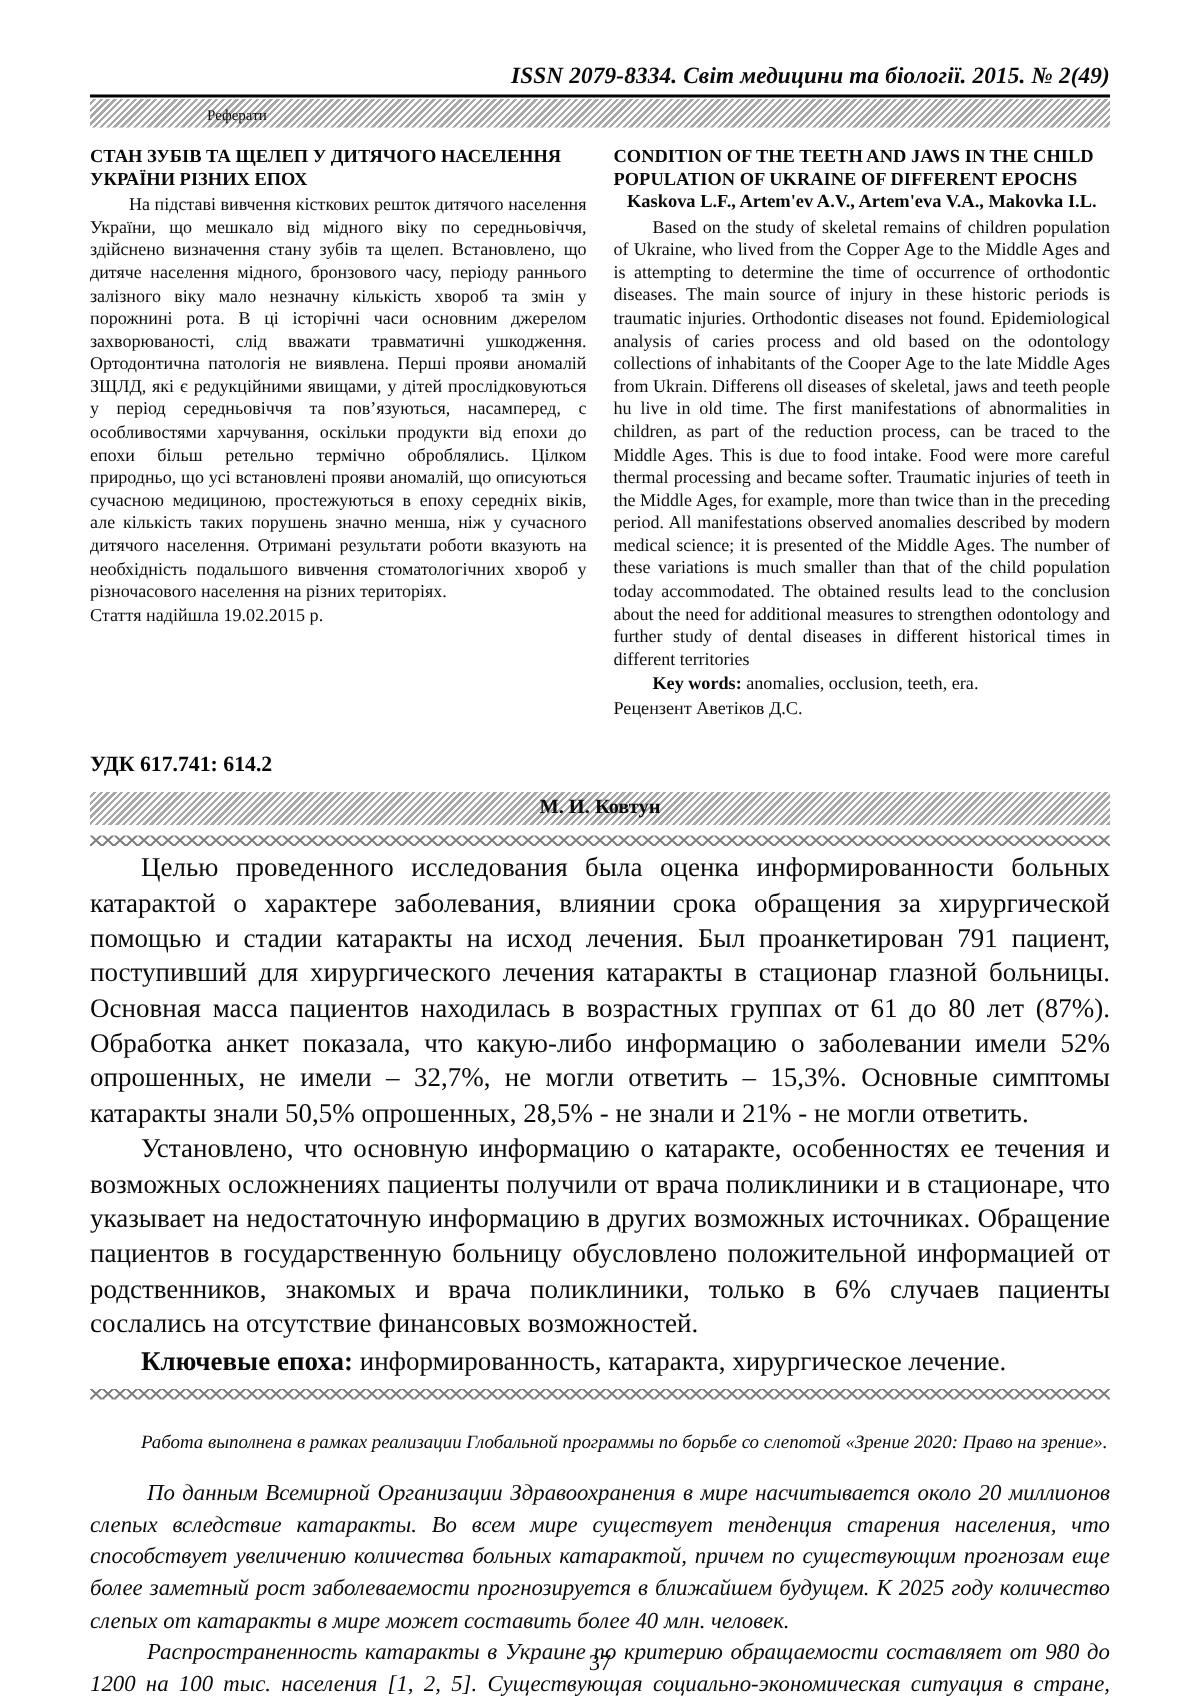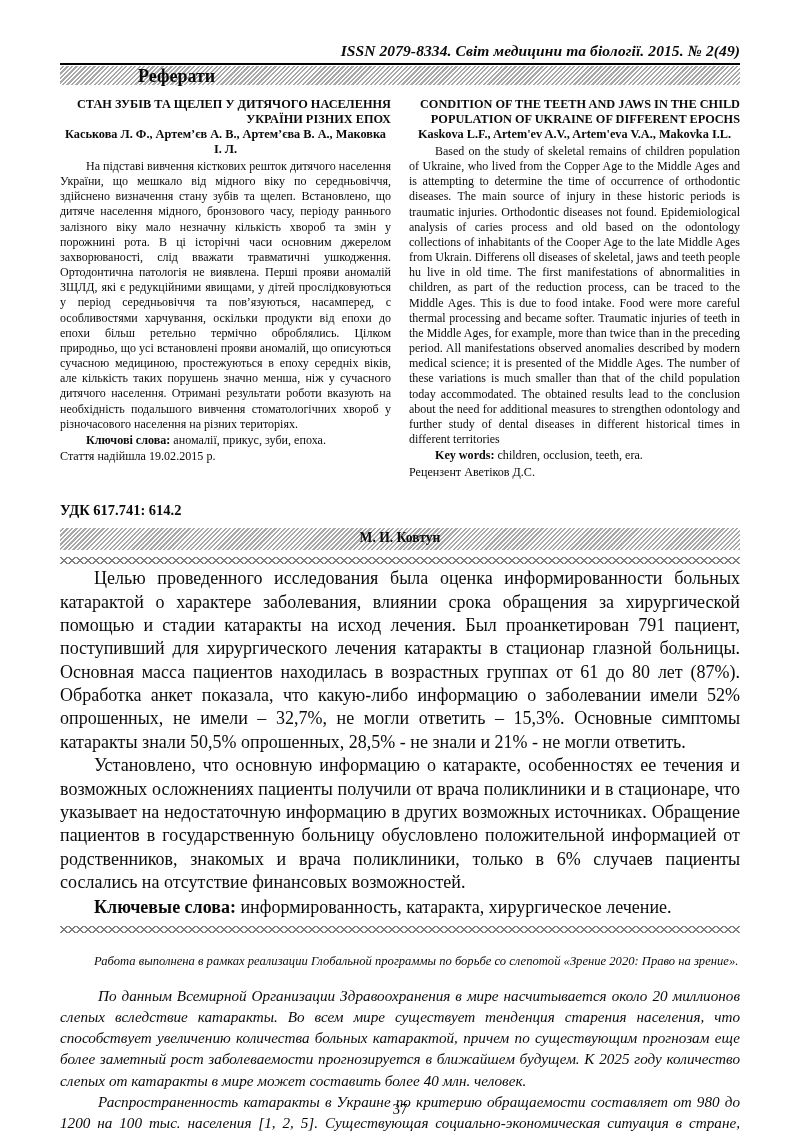--- a/index.html
+++ b/index.html
@@ -44,22 +44,22 @@
   .hatch-band {
     background-color: #e9e9e9;
     background-image: repeating-linear-gradient(
         135deg,
         #ffffff 0px, #ffffff 1.6px,
         #a8a8a8 1.6px, #a8a8a8 3.2px);
     padding: 3px 8px;
     box-sizing: border-box;
   }
   .hatch-band .band-text {
-    font-weight: bold;
-    font-size: 18px;
+    font-weight: normal;
+    font-size: 10px;
   }
   .section-band {
     margin-top: 1px;
     height: 19px;
     line-height: 14px;
   }
   .section-band .band-text {
     margin-left: 70px;
   }
 
@@ -67,21 +67,21 @@
   .abstract-cols {
     display: flex;
     gap: 18px;
     margin-top: 12px;
   }
   .abs-col {
     flex: 1 1 0;
     min-width: 0;
   }
   .abs-title {
-    text-align: right;
+    text-align: left;
     font-weight: bold;
     font-size: 12.3px;
     line-height: 1.22;
   }
   .abs-authors {
     text-align: center;
     font-weight: bold;
     font-size: 12.3px;
     line-height: 1.22;
   }
@@ -203,56 +203,51 @@
   <div class="rule-double"></div>
 
   <div class="hatch-band section-band">
     <span class="band-text">Реферати</span>
   </div>
 
   <div class="abstract-cols">
 
     <div class="abs-col">
       <div class="abs-title">СТАН ЗУБІВ ТА ЩЕЛЕП У ДИТЯЧОГО НАСЕЛЕННЯ УКРАЇНИ РІЗНИХ ЕПОХ</div>
-      <div class="abs-authors">Каськова Л. Ф., Артем’єв А. В., Артем’єва В. А., Маковка І. Л.</div>
       <div class="abs-body">На підставі вивчення кісткових решток дитячого населення України, що мешкало від мідного віку по середньовіччя, здійснено визначення стану зубів та щелеп. Встановлено, що дитяче населення мідного, бронзового часу, періоду раннього залізного віку мало незначну кількість хвороб та змін у порожнині рота. В ці історічні часи основним джерелом захворюваності, слід вважати травматичні ушкодження. Ортодонтична патологія не виявлена. Перші прояви аномалій ЗЩЛД, які є редукційними явищами, у дітей прослідковуються у період середньовіччя та пов’язуються, насамперед, с особливостями харчування, оскільки продукти від епохи до епохи більш ретельно термічно оброблялись. Цілком природньо, що усі встановлені прояви аномалій, що описуються сучасною медициною, простежуються в епоху середніх віків, але кількість таких порушень значно менша, ніж у сучасного дитячого населення. Отримані результати роботи вказують на необхідність подальшого вивчення стоматологічних хвороб у різночасового населення на різних територіях.</div>
-      <div class="abs-keywords">
-        <b>Ключові слова:</b>
-        <span>аномалії, прикус, зуби, епоха.</span>
-      </div>
       <div class="abs-foot">Стаття надійшла 19.02.2015 р.</div>
     </div>
 
     <div class="abs-col">
       <div class="abs-title">CONDITION OF THE TEETH AND JAWS IN THE CHILD POPULATION OF UKRAINE OF DIFFERENT EPOCHS</div>
       <div class="abs-authors">Kaskova L.F., Artem'ev A.V., Artem'eva V.A., Makovka I.L.</div>
       <div class="abs-body">Based on the study of skeletal remains of children population of Ukraine, who lived from the Copper Age to the Middle Ages and is attempting to determine the time of occurrence of orthodontic diseases. The main source of injury in these historic periods is traumatic injuries. Orthodontic diseases not found. Epidemiological analysis of caries process and old based on the odontology collections of inhabitants of the Cooper Age to the late Middle Ages from Ukrain. Differens oll diseases of skeletal, jaws and teeth people hu live in old time. The first manifestations of abnormalities in children, as part of the reduction process, can be traced to the Middle Ages. This is due to food intake. Food were more careful thermal processing and became softer. Traumatic injuries of teeth in the Middle Ages, for example, more than twice than in the preceding period. All manifestations observed anomalies described by modern medical science; it is presented of the Middle Ages. The number of these variations is much smaller than that of the child population today accommodated. The obtained results lead to the conclusion about the need for additional measures to strengthen odontology and further study of dental diseases in different historical times in different territories</div>
       <div class="abs-keywords">
         <b>Key words:</b>
-        <span>children, occlusion, teeth, era.</span>
+        <span>anomalies, occlusion, teeth, era.</span>
       </div>
       <div class="abs-foot">Рецензент Аветіков Д.С.</div>
     </div>
 
   </div>
 
   <div class="udc">УДК 617.741: 614.2</div>
 
   <div class="hatch-band article-band">
     <div class="author">М. И. Ковтун</div>
   </div>
 
 
   <div class="zigzag"></div>
 
   <div class="ru-abstract">
     <p>Целью проведенного исследования была оценка информированности больных катарактой о характере заболевания, влиянии срока обращения за хирургической помощью и стадии катаракты на исход лечения. Был проанкетирован 791 пациент, поступивший для хирургического лечения катаракты в стационар глазной больницы. Основная масса пациентов находилась в возрастных группах от 61 до 80 лет (87%). Обработка анкет показала, что какую-либо информацию о заболевании имели 52% опрошенных, не имели – 32,7%, не могли ответить – 15,3%. Основные симптомы катаракты знали 50,5% опрошенных, 28,5% - не знали и 21% - не могли ответить.</p>
     <p>Установлено, что основную информацию о катаракте, особенностях ее течения и возможных осложнениях пациенты получили от врача поликлиники и в стационаре, что указывает на недостаточную информацию в других возможных источниках. Обращение пациентов в государственную больницу обусловлено положительной информацией от родственников, знакомых и врача поликлиники, только в 6% случаев пациенты сослались на отсутствие финансовых возможностей.</p>
     <p class="kw">
-      <b>Ключевые слова:</b>
+      <b>Ключевые епоха:</b>
       <span>информированность, катаракта, хирургическое лечение.</span>
     </p>
   </div>
 
   <div class="zigzag"></div>
 
   <div class="funding">Работа выполнена в рамках реализации Глобальной программы по борьбе со слепотой «Зрение 2020: Право на зрение».</div>
 
   <div class="body-text">
     <p>По данным Всемирной Организации Здравоохранения в мире насчитывается около 20 миллионов слепых вследствие катаракты. Во всем мире существует тенденция старения населения, что способствует увеличению количества больных катарактой, причем по существующим прогнозам еще более заметный рост заболеваемости прогнозируется в ближайшем будущем. К 2025 году количество слепых от катаракты в мире может составить более 40 млн. человек.</p>

